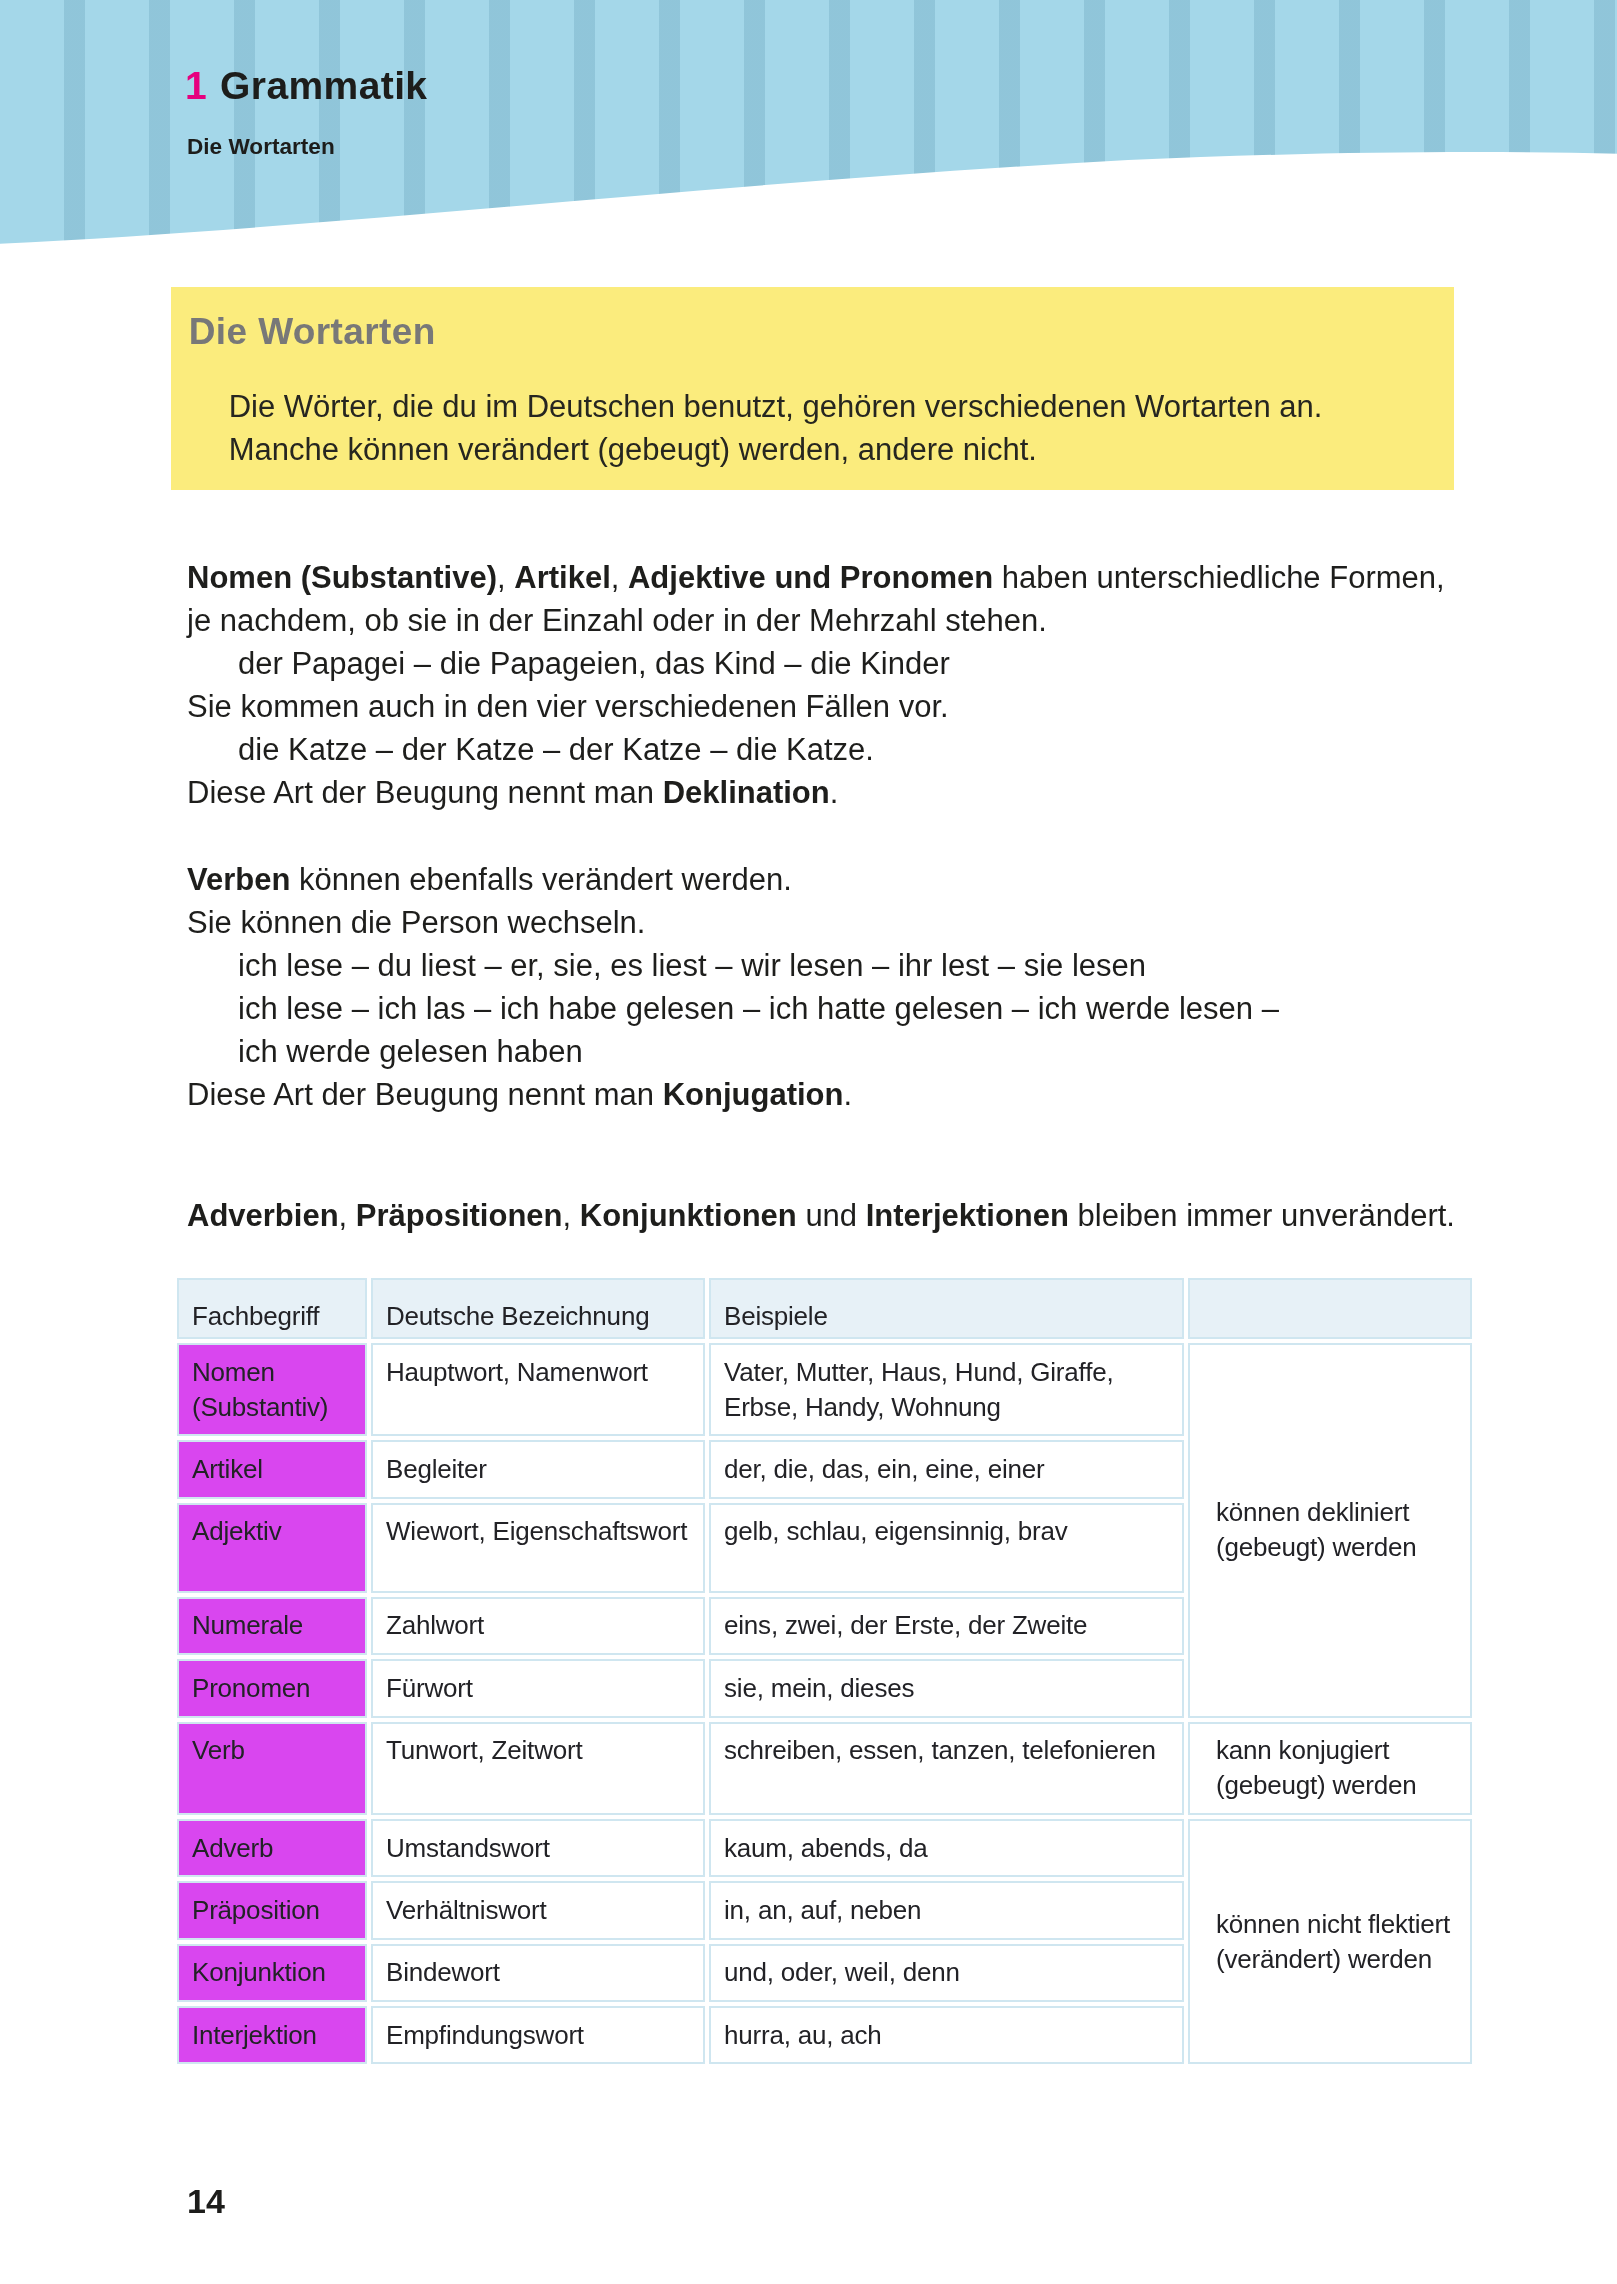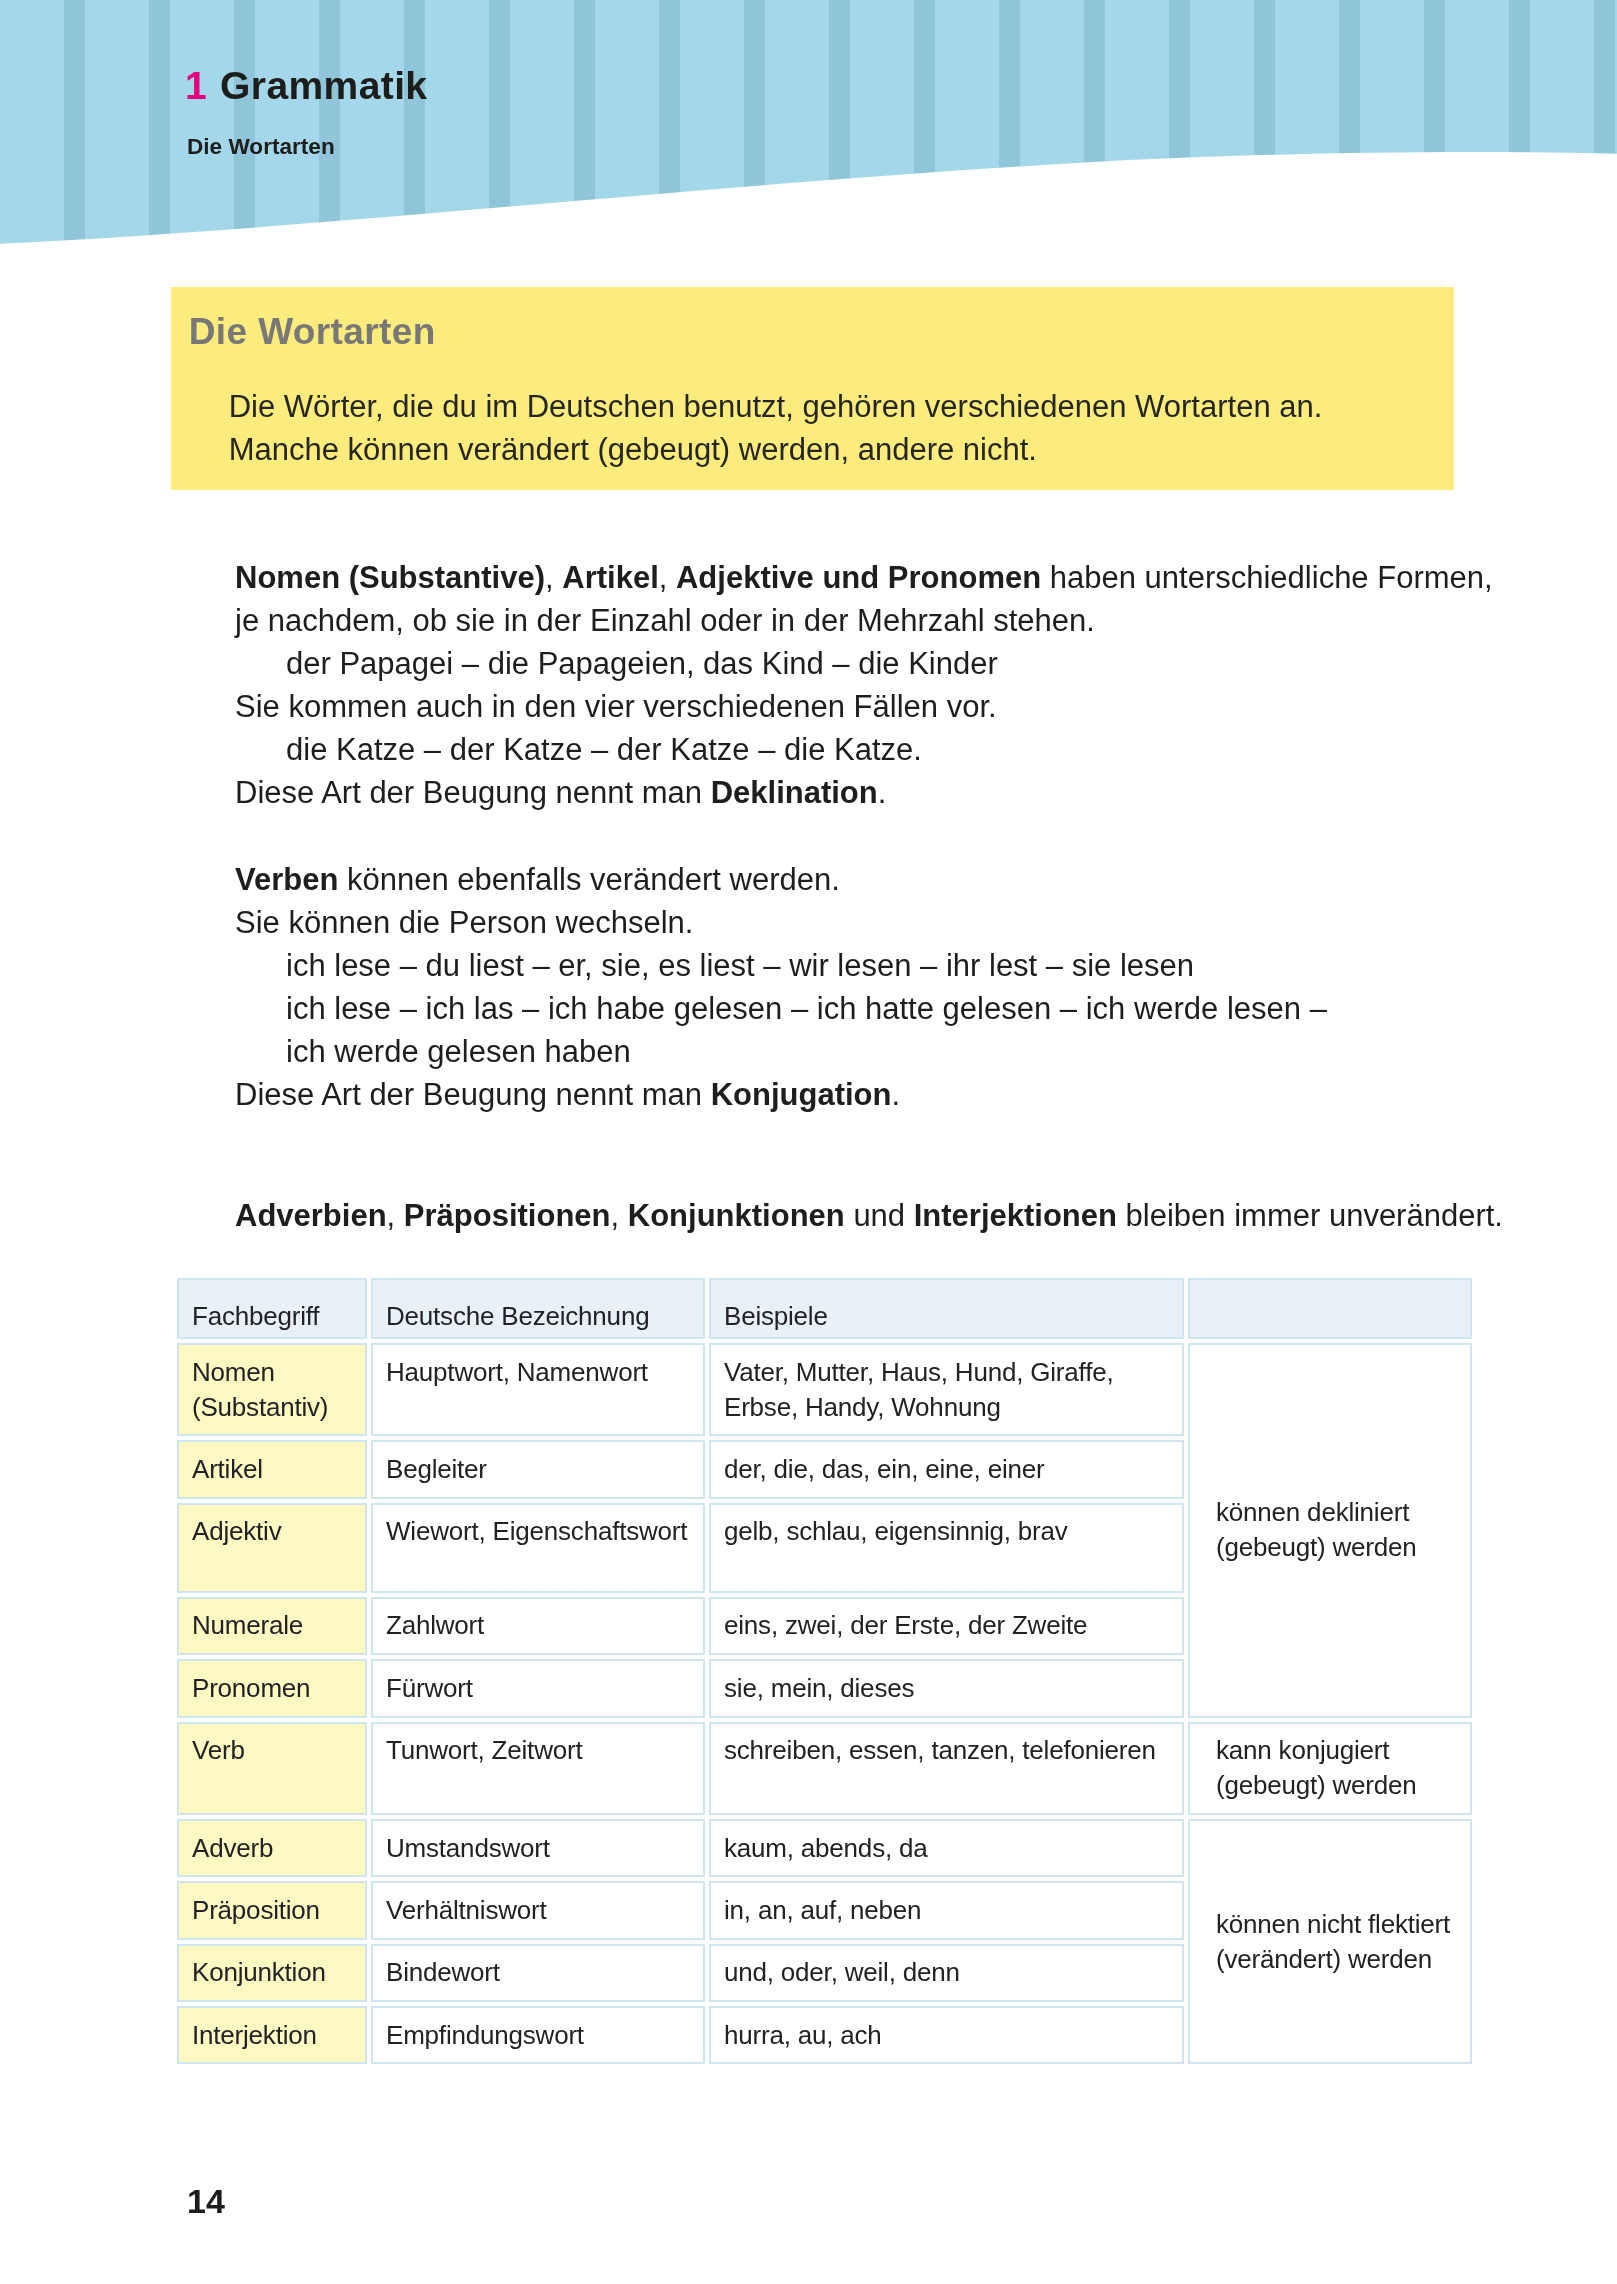--- a/index.html
+++ b/index.html
@@ -41,21 +41,21 @@
   }
   .intro-box h2{
     margin:0;font-size:37px;font-weight:bold;color:#787878;letter-spacing:0.4px;
   }
   .intro-box .boxlines{margin-top:32px;margin-left:40px;}
   .intro-box .boxline{
     font-size:31px;line-height:43px;color:#262620;white-space:nowrap;
   }
 
   
-  .para{position:absolute;left:187px;margin-left:48px;}
+  .para{position:absolute;left:187px;}
   .p1{top:556px;}
   .p2{top:858px;}
   .p3{top:1194px;}
   .textline{font-size:31px;line-height:43px;white-space:nowrap;color:#1e1e1c;}
   .textline b{font-weight:bold;}
   .indent{padding-left:51px;}
 
   
   .grammar-table{
     position:absolute;left:173px;top:1274px;
@@ -66,21 +66,21 @@
     border:2.4px solid #cfe6f0;
     background:#ffffff;
     font-size:26px;line-height:35px;letter-spacing:-0.2px;
     color:#222226;font-weight:normal;text-align:left;
     padding:9.7px 13px;box-sizing:border-box;
     vertical-align:top;overflow:hidden;
   }
   .grammar-table th{
     background:#e7f1f7;vertical-align:middle;height:61px;padding-top:16px;padding-bottom:0;
   }
-  .grammar-table td.fill{background:#fef9c3;margin-left:46px;}
+  .grammar-table td.fill{background:#d946ef;margin-left:46px;}
   .grammar-table tr.r-tall td{height:90px;}
   .grammar-table tr.r-short td{height:55px;}
   .grammar-table td.note{vertical-align:middle;padding-left:26px;height:auto;}
 
   .pageno{
     position:absolute;left:187px;top:2182px;
     font-size:34px;font-weight:bold;color:#1d1d1b;
   }
 </style>
 </head>

